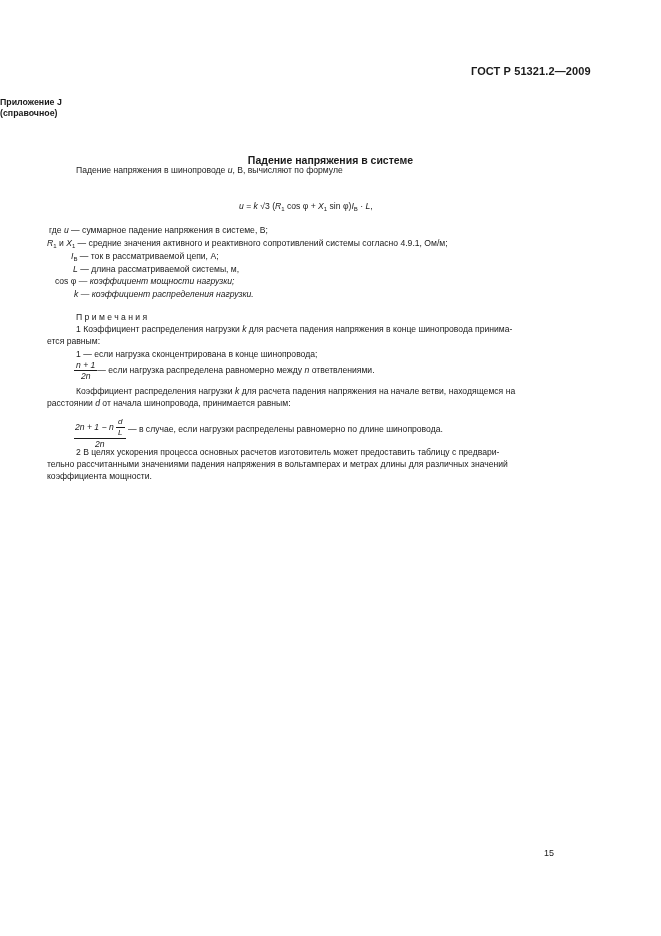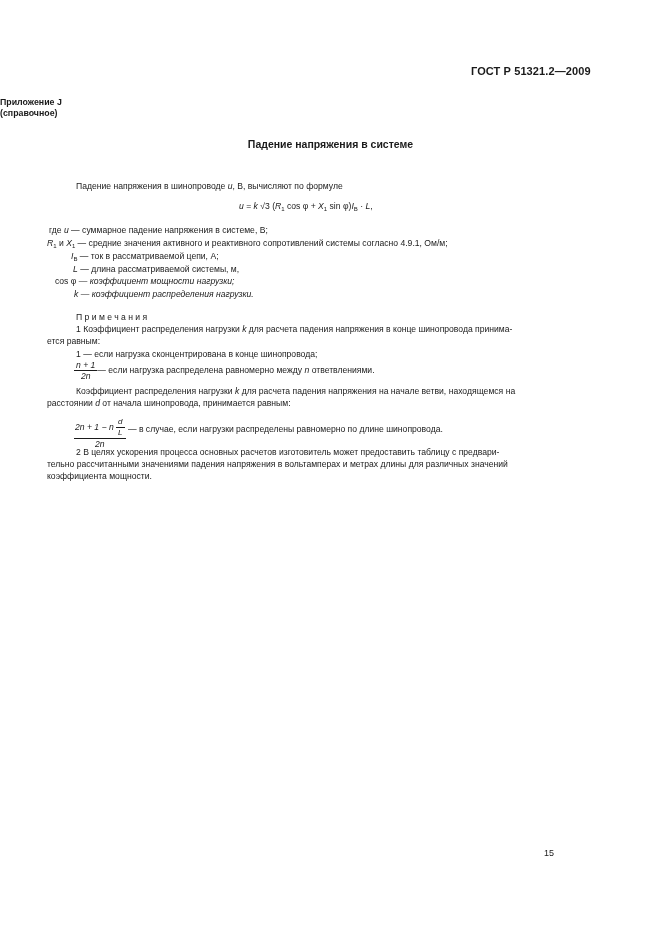--- a/index.html
+++ b/index.html
@@ -3,42 +3,42 @@
 <meta charset="utf-8">
 <style>
   html, body { margin: 0; padding: 0; background: #ffffff; }
   body {
     width: 661px; height: 936px; position: relative; overflow: hidden;
     font-family: "Liberation Sans", sans-serif; color: #1a1a1a; font-size: 8.6px;
   }
   .abs { position: absolute; white-space: nowrap; }
   .hdr { left: 455px; top: 65px; font-weight: bold; font-size: 11px; letter-spacing: 0.1px; margin-left: 16px; }
   .annex { left: 0; width: 661px; text-align: left; font-weight: bold; font-size: 8.8px; line-height: 11px; }
-  .title { left: 0; width: 661px; top: 138px; text-align: center; font-weight: bold; font-size: 10.5px; }
+  .title { left: 0; width: 661px; top: 154px; text-align: center; font-weight: bold; font-size: 10.5px; }
   i { font-style: italic; }
   sub { font-size: 6px; vertical-align: -2px; line-height: 0; }
   .frac { display: inline-block; vertical-align: middle; text-align: center; font-style: italic; }
   .frac .num { display: block; border-bottom: 0.8px solid #1a1a1a; padding: 0 2px; line-height: 10px; }
   .frac .den { display: block; line-height: 10px; }
   .spaced { letter-spacing: 2.4px; }
   .pagenum { left: 544px; top: 848px; font-size: 9px; }
 </style>
 </head>
 <body>
 
 <div>
 
   <div class="abs hdr">ГОСТ Р 51321.2—2009</div>
 
   <div class="abs annex" style="top:97px;">Приложение J</div>
   <div class="abs annex" style="top:108px;">(справочное)</div>
 
   <div class="abs title">Падение напряжения в системе</div>
 
-  <div class="abs" style="left:76px; top:181px;">
+  <div class="abs" style="left:76px; top:165px;">
     <span>Падение напряжения в шинопроводе </span><i>u</i><span>, В, вычисляют по формуле</span>
   </div>
 
   <div class="abs" style="left:239px; top:201px;">
     <i>u</i><span> = </span><i>k</i> <span>√3</span><span> (</span><i>R</i><sub>1</sub><span> cos φ + </span><i>X</i><sub>1</sub><span> sin φ)</span><i>I</i><sub>B</sub><span> · </span><i>L</i><span>,</span>
   </div>
 
   <div class="abs" style="left:49px; top:225px;">
     <span>где  </span><i>u</i><span> — суммарное падение напряжения в системе, В;</span>
   </div>

